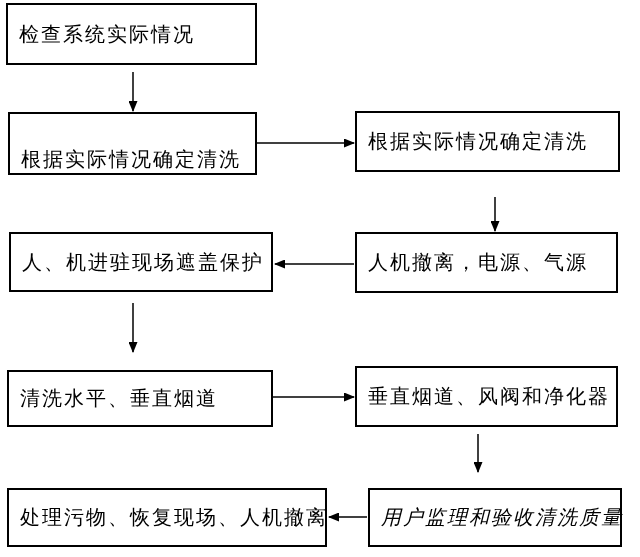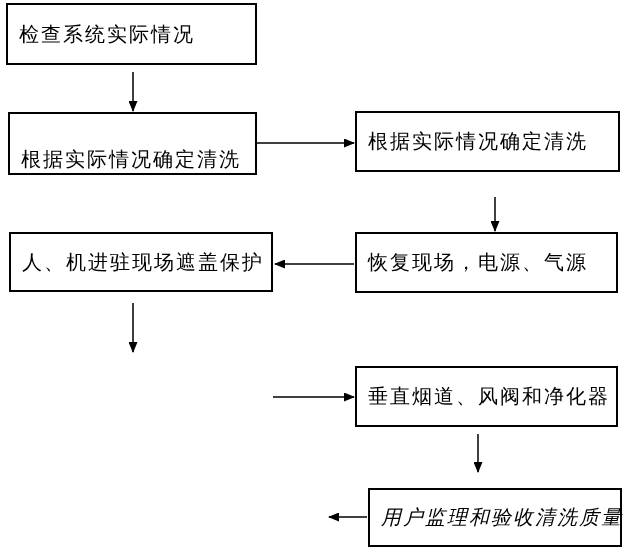--- a/index.html
+++ b/index.html
@@ -67,30 +67,36 @@
 
   <div class="box" style="left:8px;   top:112px; width:249px; height:63px;align-items:flex-end;">
     <span>根据实际情况确定清洗</span>
   </div>
 
   <div class="box" style="left:355px; top:111px; width:265px; height:61px;">
     <span>根据实际情况确定清洗</span>
   </div>
 
   <div class="box" style="left:355px; top:232px; width:263px; height:61px;">
-    <span>恢复现场，电源、气源</span>
+    <span>人机撤离，电源、气源</span>
   </div>
 
   <div class="box" style="left:9px;   top:232px; width:264px; height:60px;">
     <span>人、机进驻现场遮盖保护</span>
   </div>
 
+  <div class="box" style="left:7px;   top:370px; width:266px; height:57px;">
+    <span>清洗水平、垂直烟道</span>
+  </div>
 
   <div class="box" style="left:355px; top:366px; width:263px; height:61px;">
     <span>垂直烟道、风阀和净化器</span>
   </div>
 
   <div class="box" style="left:368px; top:488px; width:254px; height:59px;font-style:italic;">
     <span>用户监理和验收清洗质量</span>
   </div>
 
+  <div class="box" style="left:7px;   top:488px; width:320px; height:59px;">
+    <span>处理污物、恢复现场、人机撤离</span>
+  </div>
 
 </div>
 
 </body></html>

